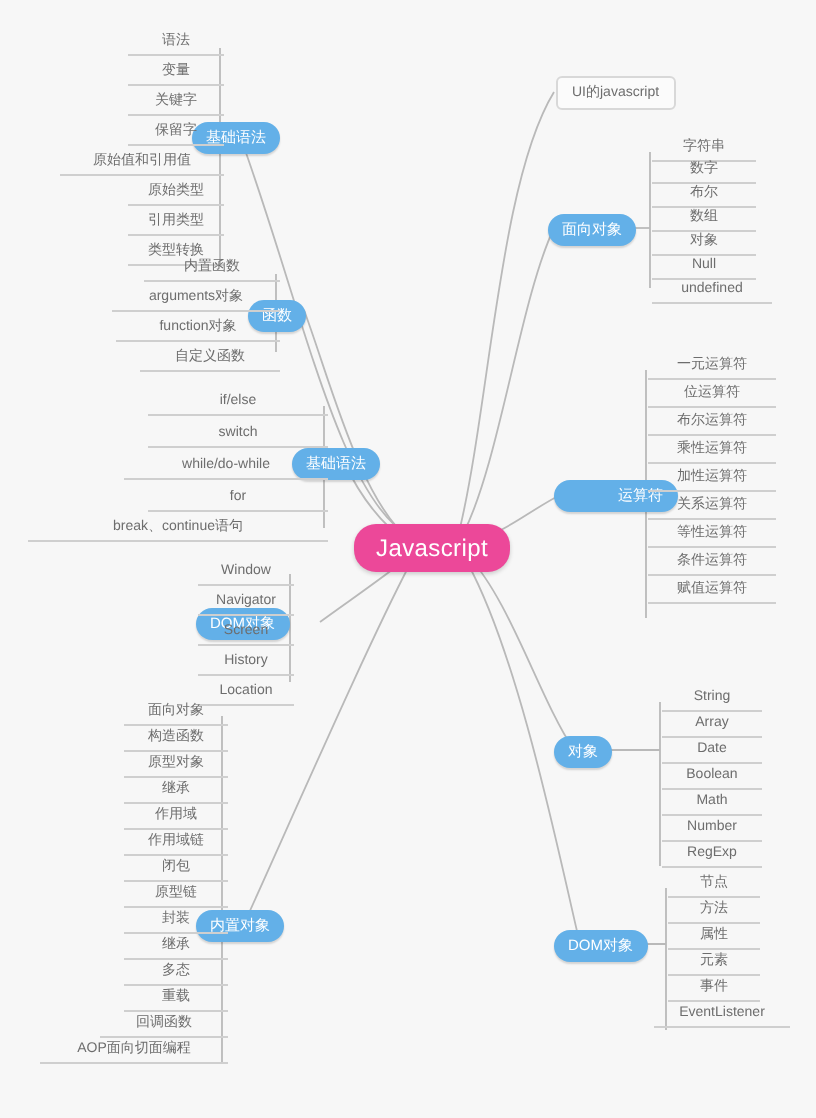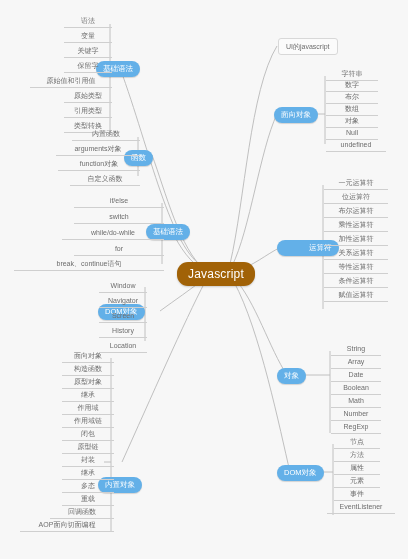--- a/index.html
+++ b/index.html
@@ -9,21 +9,21 @@
     font-family:"Liberation Sans","DejaVu Sans",sans-serif;
     overflow:hidden;
     position:relative;
   }
   #canvas{position:absolute;inset:0;}
   svg#wires{position:absolute;left:0;top:0;width:408px;height:559px;pointer-events:none;}
 
   
   .center-node{
     position:absolute;
-    background:#a16207;
+    background:#ec4899;
     color:#ffffff;
     border-radius:11px;
     font-size:12px;
     padding:5px 11px;
     white-space:nowrap;
     box-shadow:0 1px 2px rgba(0,0,0,.18);
     letter-spacing:.2px;
   }
 
   
@@ -136,21 +136,21 @@
   <div class="leaf" style="left:74px;top:244px;width:84px;">for</div>
   <div class="leaf" style="left:14px;top:259px;width:144px;">break、continue语句</div>
 
   <div class="branch-node" style="left:98px;top:304px;">DOM对象</div>
   <div class="leaf" style="left:99px;top:281px;width:42px;">Window</div>
   <div class="leaf" style="left:99px;top:296px;width:42px;">Navigator</div>
   <div class="leaf" style="left:99px;top:311px;width:42px;">Screen</div>
   <div class="leaf" style="left:99px;top:326px;width:42px;">History</div>
   <div class="leaf" style="left:99px;top:341px;width:42px;">Location</div>
 
-  <div class="branch-node" style="left:98px;top:477px;text-align:center;">内置对象</div>
+  <div class="branch-node" style="left:98px;top:455px;text-align:center;">内置对象</div>
   <div class="leaf" style="left:62px;top:351px;width:46px;">面向对象</div>
   <div class="leaf" style="left:62px;top:364px;width:46px;">构造函数</div>
   <div class="leaf" style="left:62px;top:377px;width:46px;">原型对象</div>
   <div class="leaf" style="left:62px;top:390px;width:46px;">继承</div>
   <div class="leaf" style="left:62px;top:403px;width:46px;">作用域</div>
   <div class="leaf" style="left:62px;top:416px;width:46px;">作用域链</div>
   <div class="leaf" style="left:62px;top:429px;width:46px;">闭包</div>
   <div class="leaf" style="left:62px;top:442px;width:46px;">原型链</div>
   <div class="leaf" style="left:62px;top:455px;width:46px;">封装</div>
   <div class="leaf" style="left:62px;top:468px;width:46px;">继承</div>

